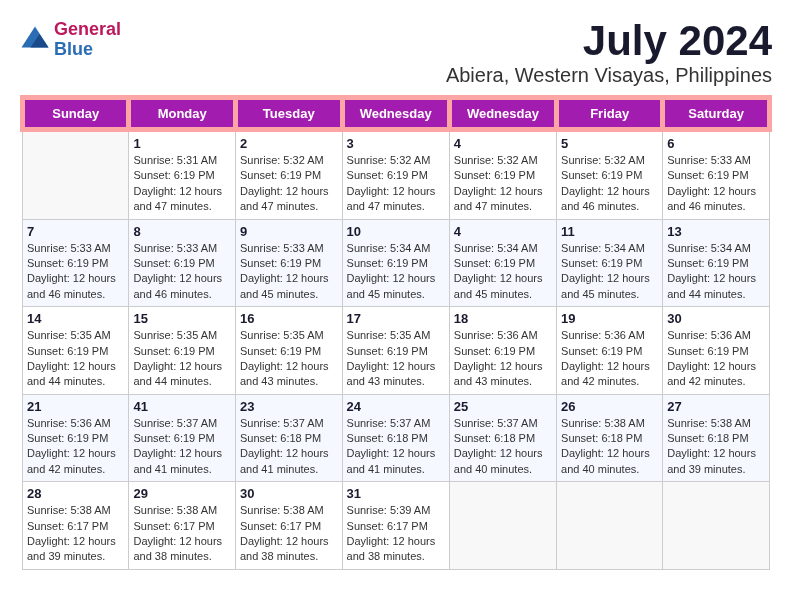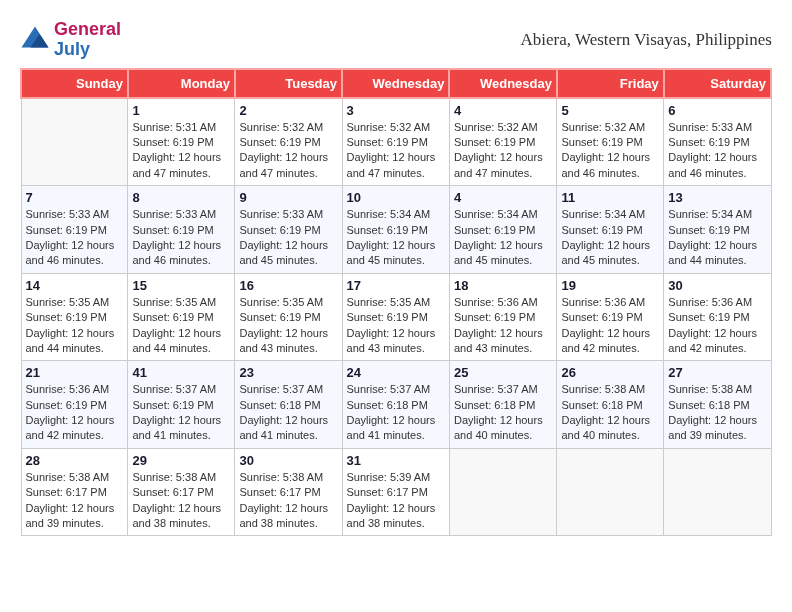--- a/index.html
+++ b/index.html
@@ -37,38 +37,37 @@
     .title-block {
       text-align: right;
     }
     .month-title {
       font-size: 42px;
       font-weight: bold;
       color: #1a1a2e;
       line-height: 1;
     }
     .location {
-      font-size: 17px;
+      font-size: 20px;
       color: #333;
-      margin-top: 10px;
-      font-family: Liberation Serif, serif;
+      margin-top: 2px;
     }
     table {
       width: 100%;
       border-collapse: collapse;
       font-size: 11px;
     }
     thead th {
-      background-color: #ef4444;
+      background-color: #a21caf;
       color: #fff;
       padding: 6px 4px;
-      text-align: right;
+      text-align: center;
       font-size: 13px;
       font-weight: bold;
-      border: 2px solid #fca5a5;
+      border: 5px solid #fca5a5;
     }
     td {
       border: 1px solid #ccc;
       vertical-align: top;
       padding: 4px 4px;
       width: 108px;
       height: 80px;
       background: #fff;
     }
     td.empty {
@@ -94,24 +93,25 @@
 <body>
 
 <div class="header">
   <div class="logo">
     <svg class="logo-icon" viewBox="0 0 40 40">
       <polygon points="20,2 38,30 2,30" fill="#2a6db5"></polygon>
       <polygon points="26,12 38,30 14,30" fill="#1a4a8a"></polygon>
     </svg>
     <div class="logo-text">
       <div><span>General</span></div>
-      <div style="color:#2a6db5">July</div>
+      <div style="color:#2a6db5">Blue</div>
     </div>
   </div>
   <div class="title-block">
+    <div class="month-title">July 2024</div>
     <div class="location">Abiera, Western Visayas, Philippines</div>
   </div>
 </div>
 
 <table>
   <thead>
     <tr>
     <th>Sunday</th>
         <th>Monday</th>
         <th>Tuesday</th>

